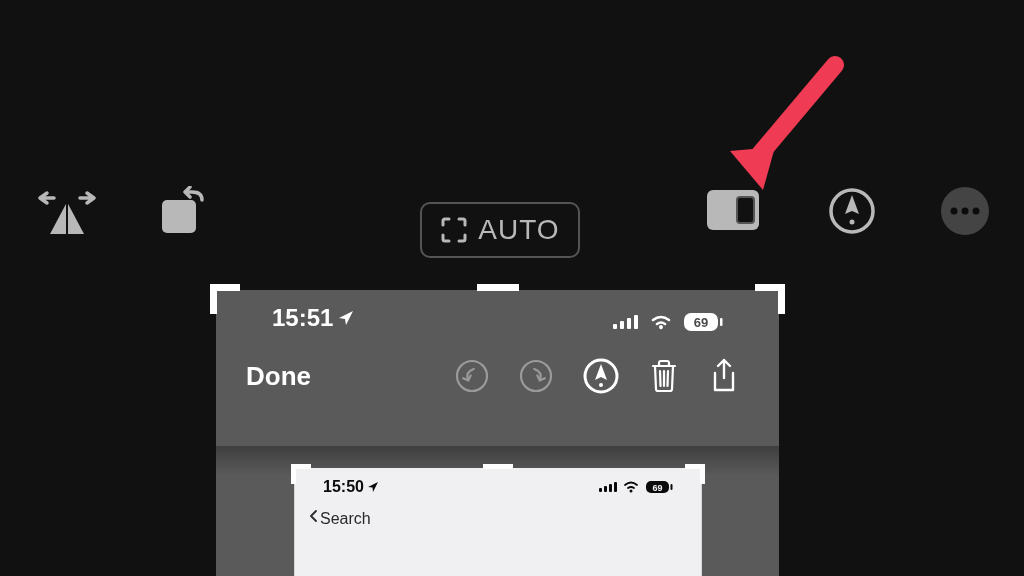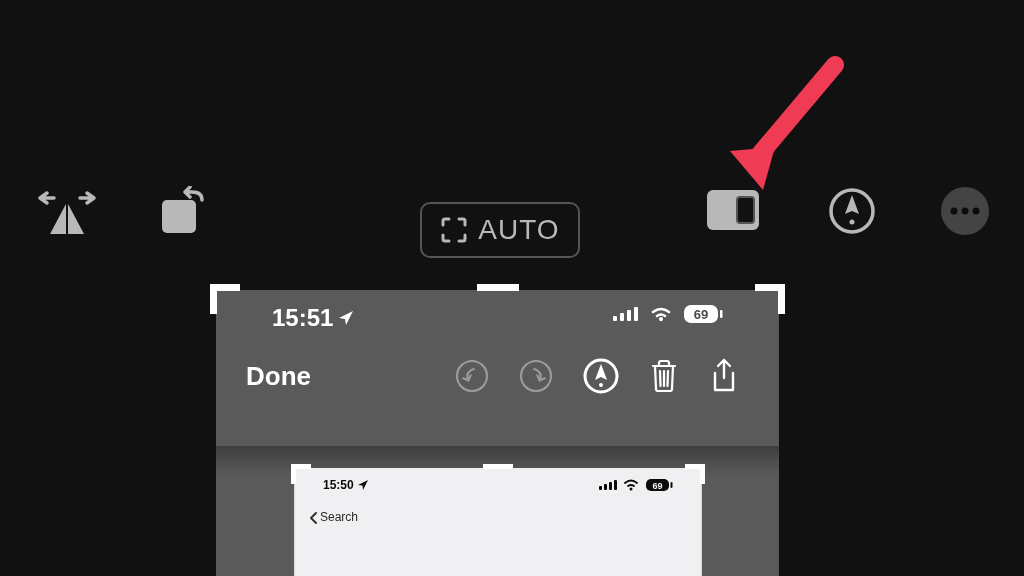--- a/index.html
+++ b/index.html
@@ -59,21 +59,21 @@
     height: 30px;
     border-color: #fff;
     border-style: solid;
   }
   .crop-tl { top: -6px; left: -6px; border-width: 7px 0 0 7px; }
   .crop-tr { top: -6px; right: -6px; border-width: 7px 7px 0 0; }
   .crop-mid { position: absolute; background: #fff; }
   .crop-top { top: -6px; left: 50%; transform: translateX(-50%); width: 42px; height: 7px; }
   .status-bar {
     display: flex;
-    align-items: flex-start;
+    align-items: flex-end;
     justify-content: space-between;
     padding: 14px 56px 6px 56px;
     color: #fff;
   }
   .status-time { font-size: 24px; font-weight: 600; display: flex; align-items: center; gap: 4px;}
   .status-right { display: flex; align-items: center; gap: 10px; }
   .markup-bar {
     display: flex;
     align-items: center;
     padding: 20px 20px;
@@ -114,30 +114,30 @@
   .inner-tl { top: -4px; left: -4px; border-width: 5px 0 0 5px; }
   .inner-tr { top: -4px; right: -4px; border-width: 5px 5px 0 0; }
   .inner-top-mid { position: absolute; top: -4px; left: 50%; transform: translateX(-50%); width: 30px; height: 5px; background: #fff;}
   .inner-status {
     display: flex;
     align-items: center;
     justify-content: space-between;
     padding: 10px 28px 2px 28px;
     color: #0a0a0a;
   }
-  .inner-time { font-size: 12px; font-weight: 600; display:flex; align-items:center; gap:3px;}
+  .inner-time { font-size: 16px; font-weight: 600; display:flex; align-items:center; gap:3px;}
   .inner-right { display:flex; align-items:center; gap:6px;}
   .inner-back {
     position: absolute;
     left: 14px;
     top: 42px;
-    font-size: 12px;
+    font-size: 16px;
     color: #2a2a2a;
     display: flex;
-    align-items: flex-end;
+    align-items: flex-start;
     gap: 2px;
   }
   svg { display: block; }
 </style>
 </head>
 <body>
 
 <div class="tool-btn" style="left:36px; top:186px;">
   <svg width="62" height="50" viewBox="0 0 62 50">
     <path d="M4 12 L18 12 M4 12 L11 7 M4 12 L11 17" stroke="#b8b8b8" stroke-width="3.5" fill="none" stroke-linecap="round" stroke-linejoin="round"></path>

